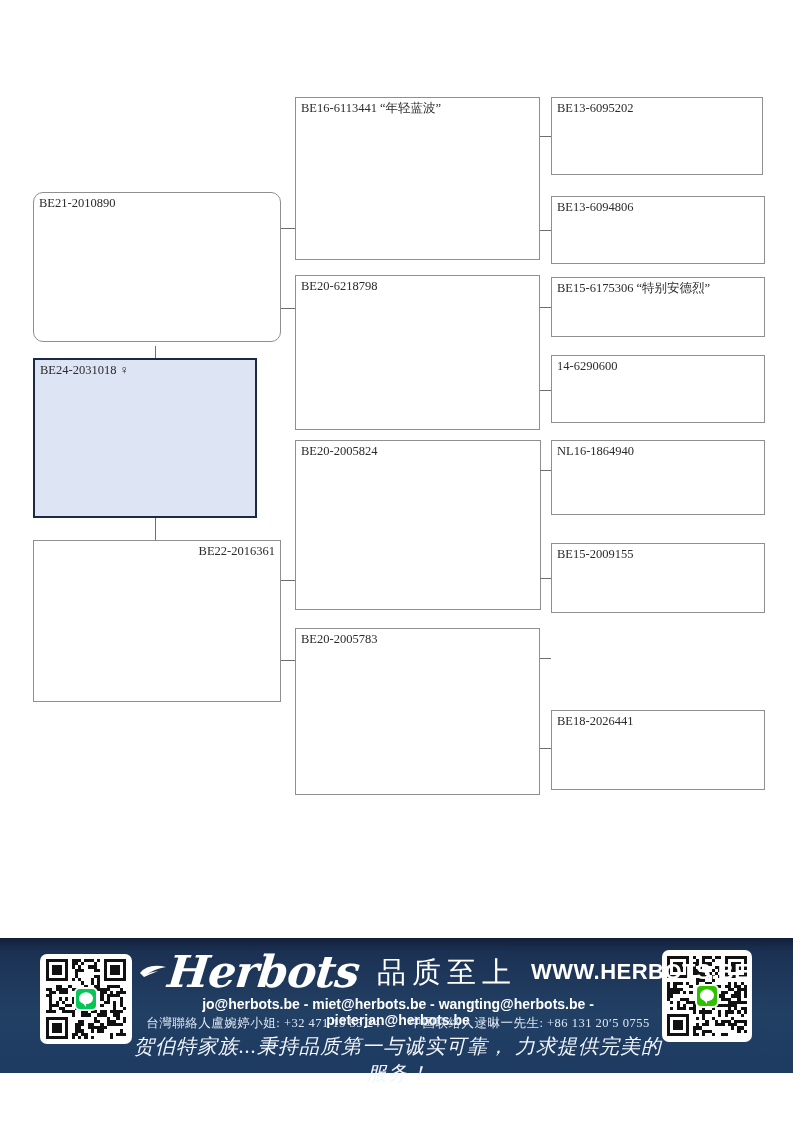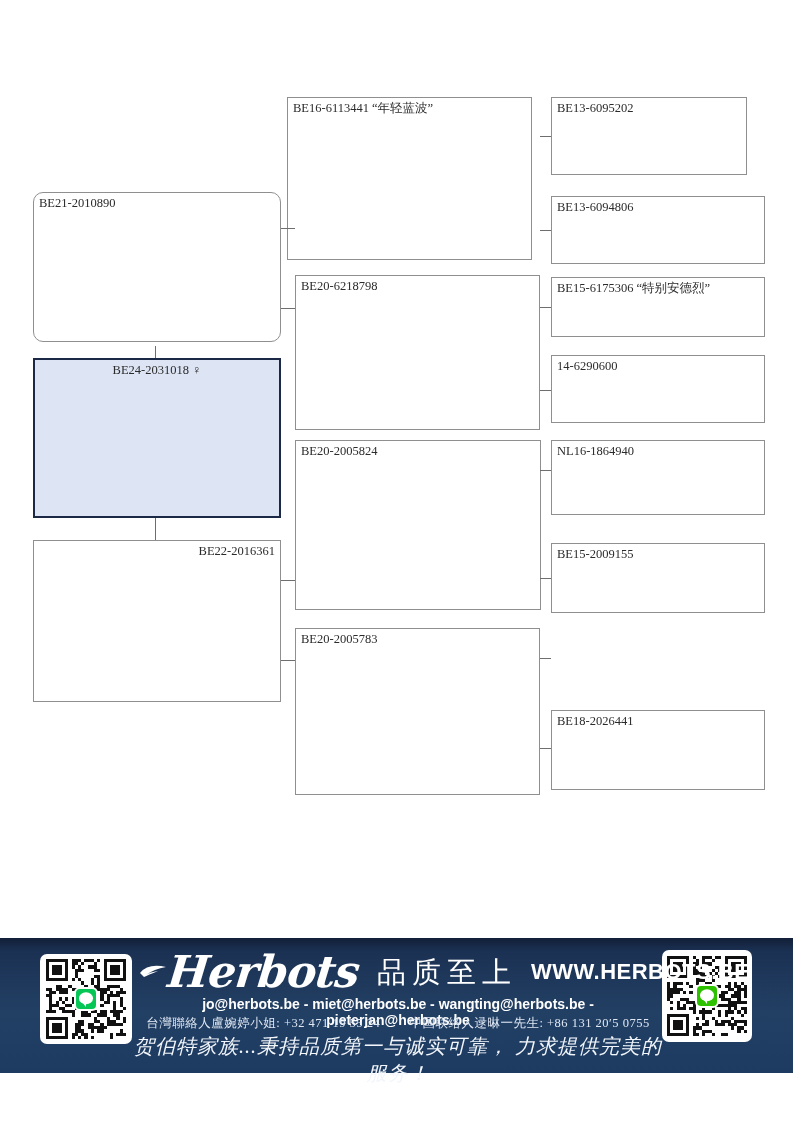--- a/index.html
+++ b/index.html
@@ -46,41 +46,41 @@
            letter-spacing:1px;color:#f2f6fb;}
 </style>
 </head>
 <body>
 
 <div class="page">
 
   <div class="pbox" style="left:33px;top:192px;width:248px;height:150px;border-radius:10px;">
       <div class="line">BE21-2010890</div>
     </div>
-  <div class="pbox subject" style="left:33px;top:358px;width:248px;height:160px;text-align:center;">
+  <div class="pbox subject" style="left:33px;top:358px;width:224px;height:160px;">
       <div class="line">BE24-2031018  ♀</div>
     </div>
   <div class="pbox" style="left:33px;top:540px;width:248px;height:162px;text-align:right;">
       <div class="line">BE22-2016361</div>
     </div>
 
-  <div class="pbox" style="left:287px;top:97px;width:245px;height:163px;">
+  <div class="pbox" style="left:295px;top:97px;width:245px;height:163px;">
       <div class="line">BE16-6113441  “年轻蓝波”</div>
     </div>
   <div class="pbox" style="left:295px;top:275px;width:245px;height:155px;">
       <div class="line">BE20-6218798</div>
     </div>
   <div class="pbox" style="left:295px;top:440px;width:246px;height:170px;">
       <div class="line">BE20-2005824</div>
     </div>
   <div class="pbox" style="left:295px;top:628px;width:245px;height:167px;">
       <div class="line">BE20-2005783</div>
     </div>
 
-  <div class="pbox" style="left:551px;top:97px;width:196px;height:78px;">
+  <div class="pbox" style="left:551px;top:97px;width:212px;height:78px;">
       <div class="line">BE13-6095202</div>
     </div>
   <div class="pbox" style="left:551px;top:196px;width:214px;height:68px;">
       <div class="line">BE13-6094806</div>
     </div>
   <div class="pbox" style="left:551px;top:277px;width:214px;height:60px;">
       <div class="line">BE15-6175306  “特别安德烈”</div>
     </div>
   <div class="pbox" style="left:551px;top:355px;width:214px;height:68px;">
       <div class="line">14-6290600</div>

